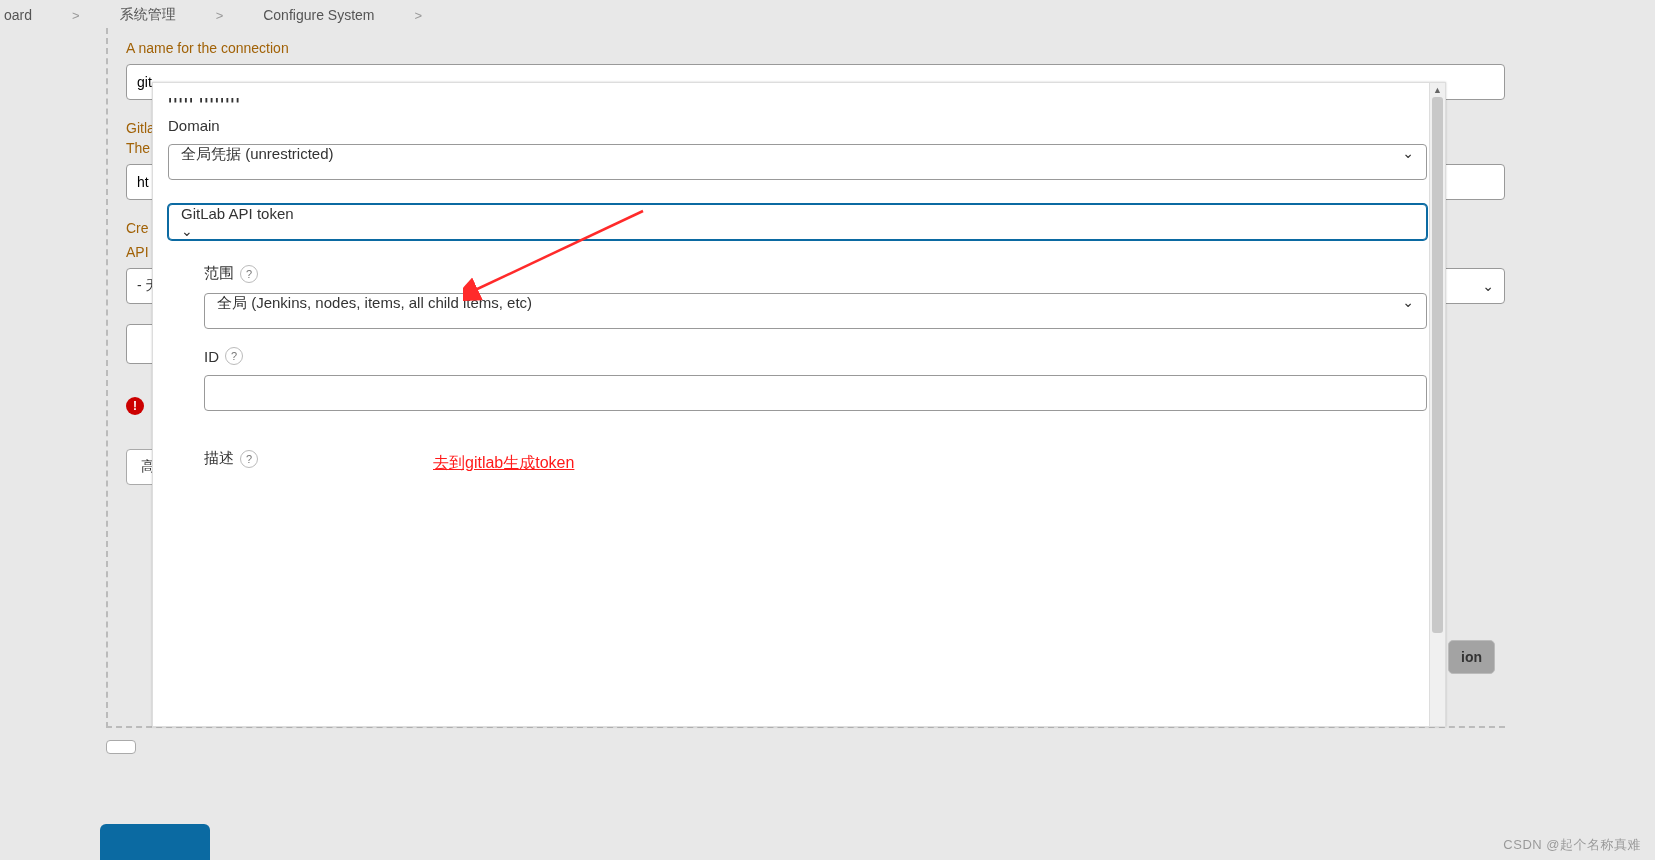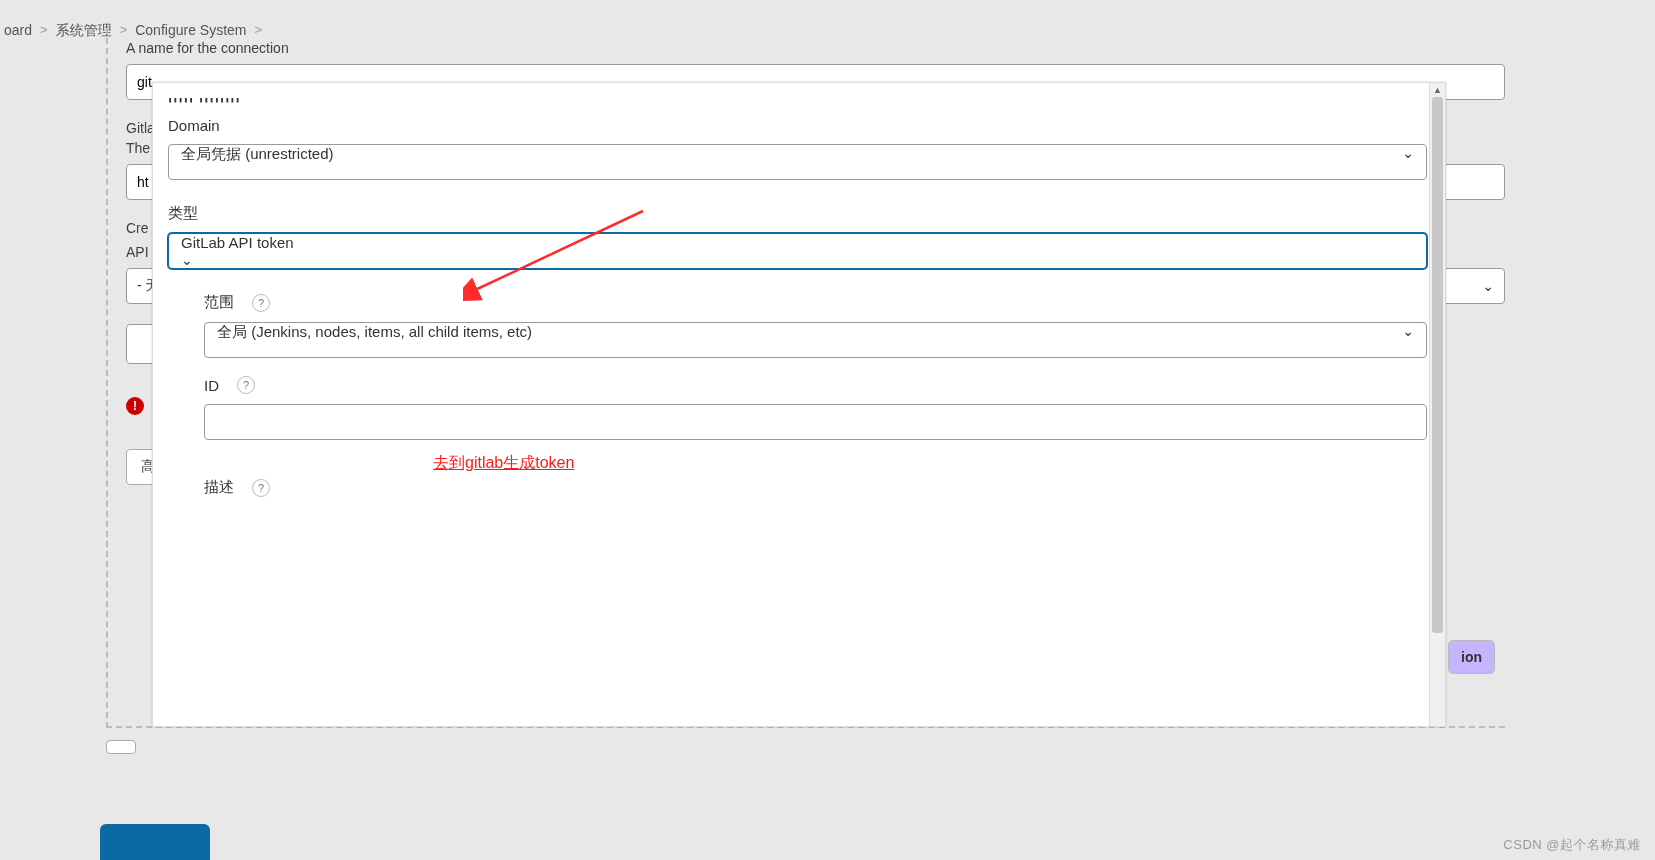--- a/index.html
+++ b/index.html
@@ -8,44 +8,46 @@
       font-size: 14px;
       color: #333;
       background: #e8e8e8;
       width: 1655px;
       height: 860px;
       overflow: hidden;
       position: relative;
     }
     .breadcrumb {
       display: flex;
-      padding: 22px 0;
+      align-items: center;
+      padding: 6px 0;
       font-size: 14px;
       color: #555;
       background: #e8e8e8;
+      gap: 32px;
     }
     .breadcrumb span { margin: 0 4px; }
     .breadcrumb .sep { color: #999; font-size: 13px; }
     .bg-content {
       position: absolute;
       top: 28px;
       left: 0;
       right: 0;
       bottom: 0;
       padding-left: 106px;
       padding-right: 150px;
     }
     .dashed-box {
       border-left: 2px dashed #bbb;
       border-bottom: 2px dashed #bbb;
       padding: 12px 0 20px 18px;
       min-height: 700px;
     }
     .field-label {
-      color: #404040;
+      color: #a16207;
       font-size: 14px;
       margin-bottom: 8px;
     }
     .bg-input {
       width: 100%;
       height: 36px;
       border: 1px solid #999;
       border-radius: 4px;
       padding: 0 10px;
       background: #fff;
@@ -91,21 +93,21 @@
       border: 1px solid #aaa;
       background: #fff;
       border-radius: 4px;
       padding: 8px 14px;
       font-size: 14px;
     }
     .ion-btn {
       position: absolute;
       right: 160px;
       top: 640px;
-      background: #c4b5fd;
+      background: #a3a3a3;
       border: 1px solid #bbb;
       border-radius: 5px;
       padding: 8px 12px;
       font-size: 14px;
       font-weight: 600;
     }
     .save-pill {
       position: absolute;
       left: 100px;
       bottom: 0;
@@ -141,21 +143,21 @@
       overflow-y: auto;
     }
     .modal-label {
       font-size: 15px;
       color: #333;
       margin: 8px 0 10px 0;
     }
     .modal-label-inline {
       display: flex;
       align-items: center;
-      gap: 18px;
+      gap: 6px;
       text-align: center;
     }
     .help-icon {
       width: 18px; height: 18px;
       border: 1px solid #bbb;
       border-radius: 50%;
       font-size: 11px;
       color: #777;
       display: inline-flex;
       align-items: center;
@@ -292,21 +294,20 @@
 
     <div class="formrow">
       <div class="modal-label">Domain</div>
       <div class="modal-select">
         <span>全局凭据 (unrestricted)</span>
         <span class="chev">⌄</span>
       </div>
     </div>
 
     <div class="formrow">
-      <div class="modal-label">类型</div>
       <div class="modal-select focused">
         <span>GitLab API token</span>
         <span class="chev">⌄</span>
       </div>
     </div>
 
     <div class="sub-group">
       <div class="formrow">
         <div class="modal-label modal-label-inline">
           <span>范围</span>

